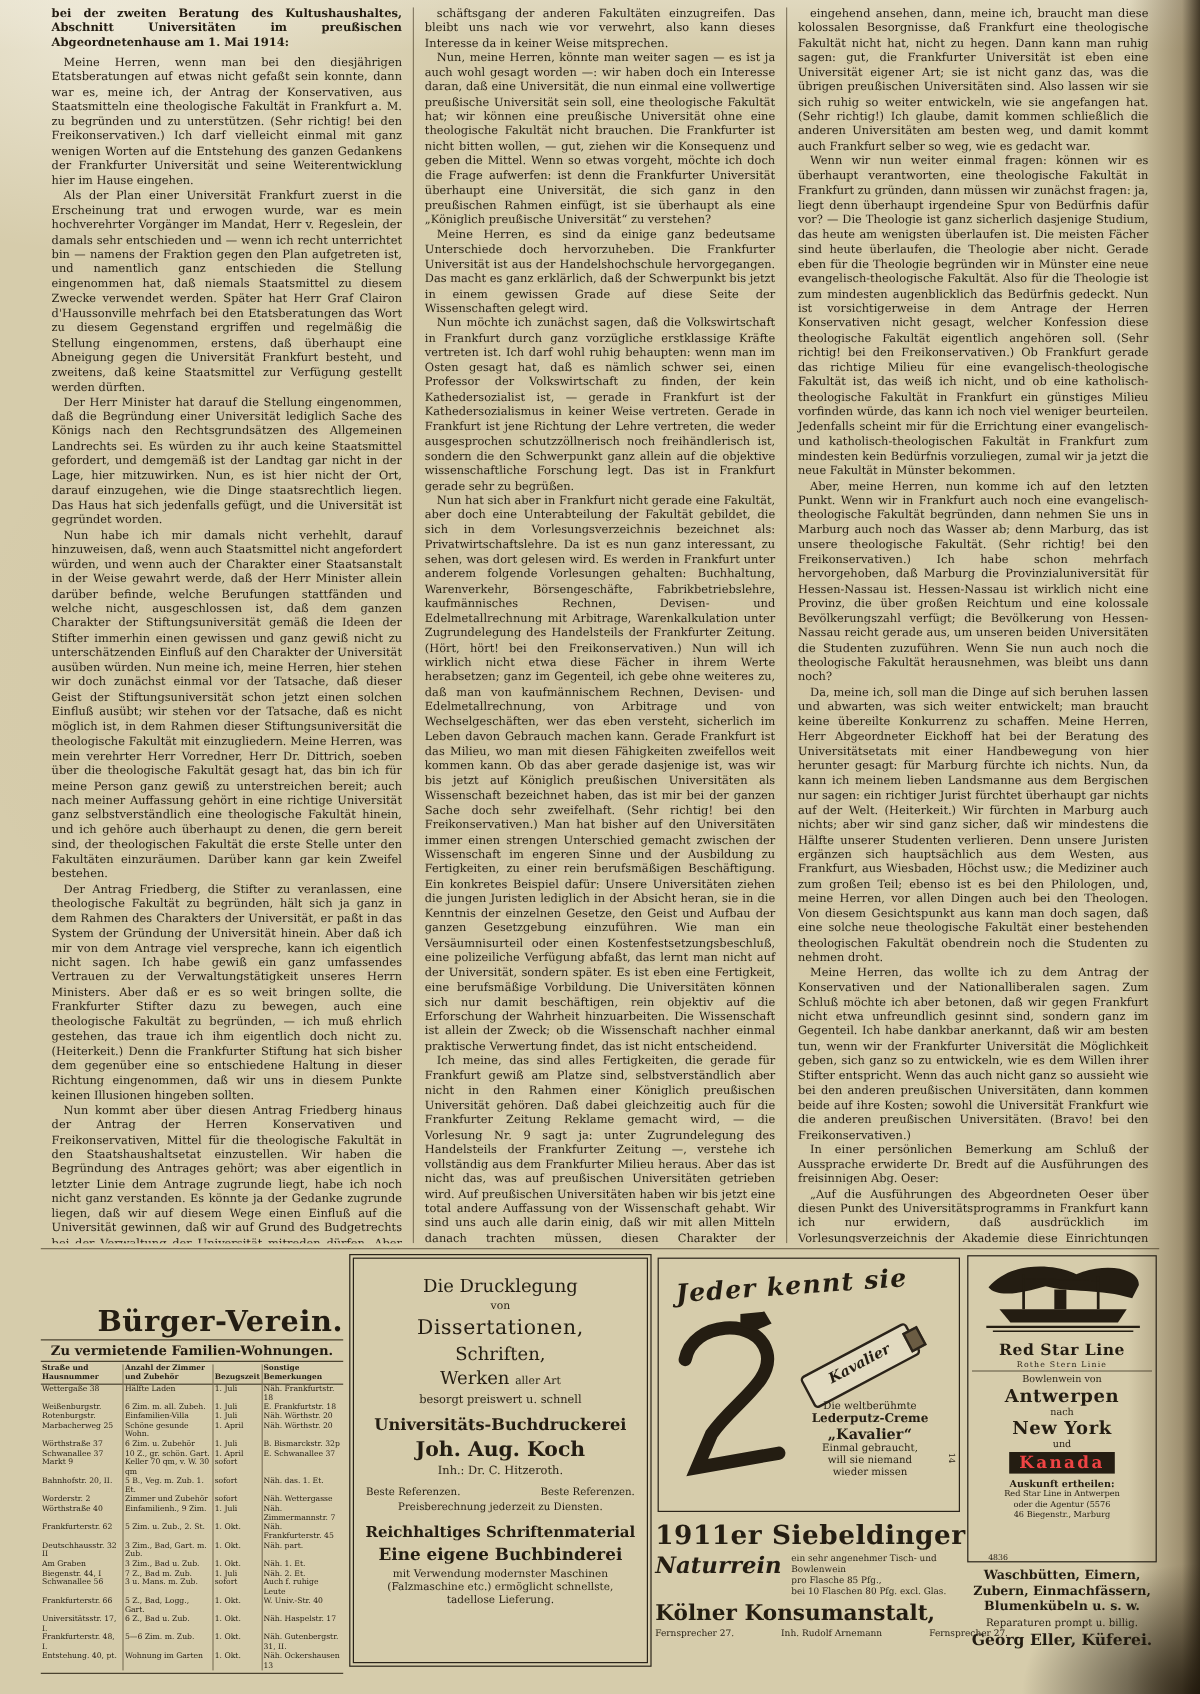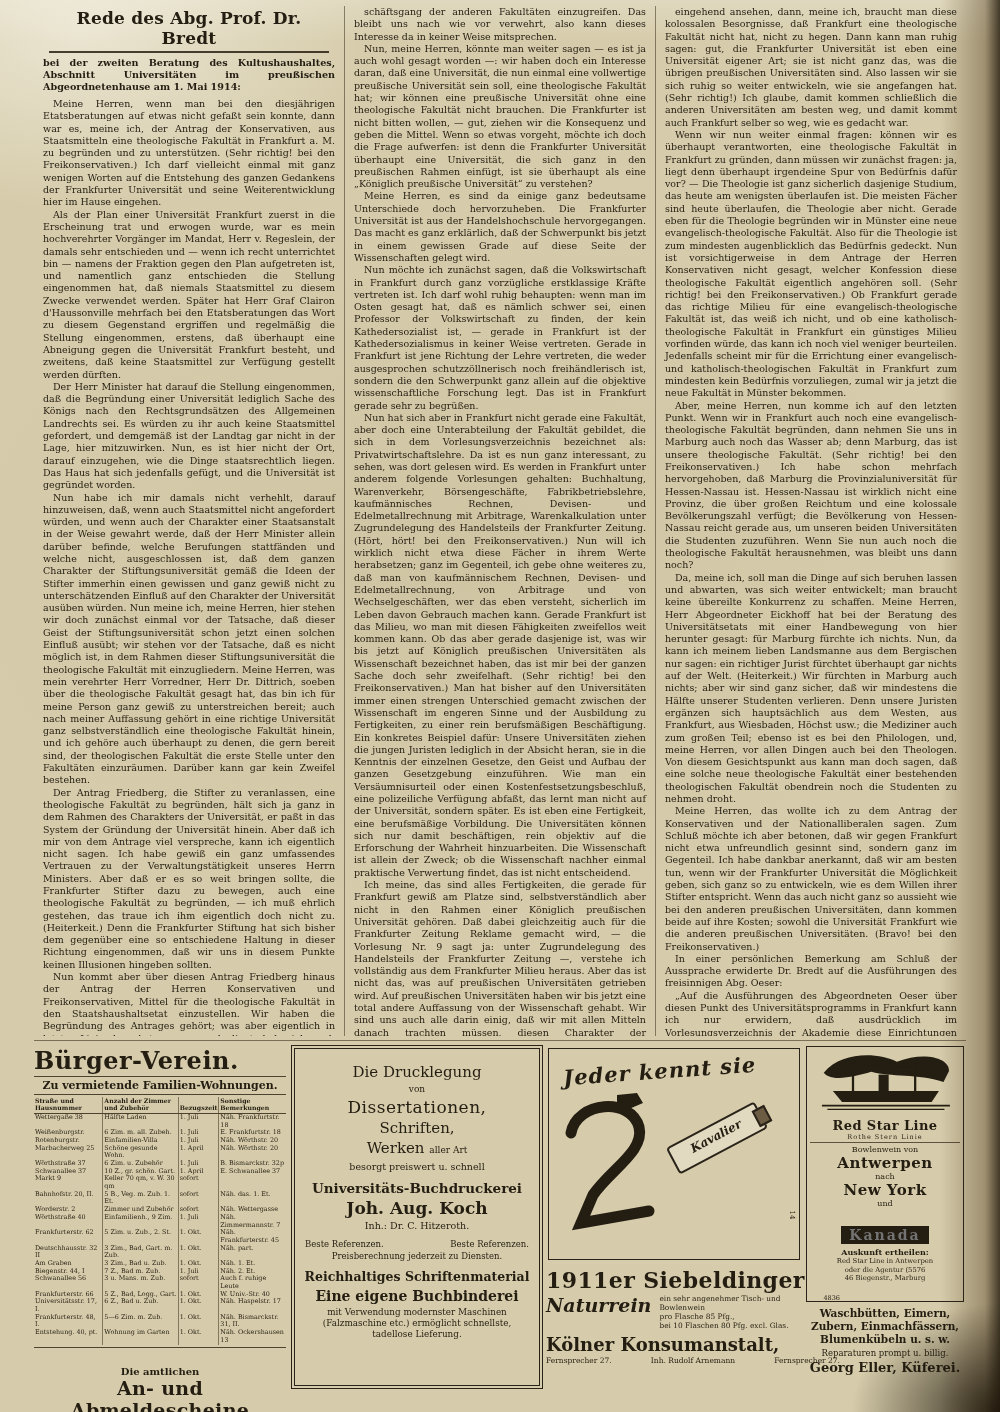--- a/index.html
+++ b/index.html
@@ -34,22 +34,22 @@
   }
   .subhead{font-size:9.6px;font-weight:bold;line-height:12px;text-align:justify;margin:0 0 5px;}
   .body p.para{font-size:9.5px;line-height:12.3px;text-align:justify;margin:0;text-indent:10px;}
 
   
   .ads{position:relative;height:362px;margin-top:4px;border-top:1px solid rgba(62,50,30,.6);}
   .ad{position:absolute;}
 
   
   .ad-wohnungen{left:0;top:5px;width:252px;}
-  .bv-title{font-size:24px;font-weight:bold;text-align:left;letter-spacing:.5px;
-    border-bottom:1px solid rgba(40,32,18,.8);padding-bottom:1px;}
+  .bv-title{font-size:24px;font-weight:bold;text-align:right;letter-spacing:.5px;
+    border-bottom:1px solid rgba(40,32,18,.8);padding-bottom:1px;margin-top:40px;}
   .bv-sub{font-size:11px;font-weight:bold;text-align:center;margin:2px 0;
     border-bottom:1px solid rgba(40,32,18,.8);padding-bottom:2px;}
   table.bv{width:100%;border-collapse:collapse;font-size:6.4px;line-height:1.2;}
   table.bv th{font-size:6.2px;font-weight:bold;text-align:left;vertical-align:bottom;
     border-bottom:1px solid rgba(40,32,18,.8);padding:0 1px 1px;}
   table.bv td{vertical-align:top;padding:0 1px;}
   table.bv th + th, table.bv td + td{border-left:1px solid rgba(62,50,30,.55);}
   .bv-foot{border-top:1px solid rgba(40,32,18,.8);margin-top:2px;padding-top:18px;text-align:center;}
   .f-small{font-size:10px;font-weight:bold;}
   .f-big{font-size:19px;font-weight:bold;letter-spacing:.3px;}
@@ -104,40 +104,39 @@
   .wn-bottom{display:flex;justify-content:space-between;font-size:7.5px;margin-top:1px;}
 
   
   .ad-redstar{left:772px;top:5px;width:158px;height:256px;
     border:1px solid #2a231a;box-sizing:border-box;text-align:center;padding:2px 3px;}
   .rs-title{font-size:13px;font-weight:bold;letter-spacing:.4px;margin-top:1px;}
   .rs-sub{font-size:6.5px;letter-spacing:1px;border-bottom:1px solid rgba(40,32,18,.7);
     padding-bottom:1px;margin-bottom:2px;}
   .rs-small{font-size:8px;}
   .rs-city{font-size:15px;font-weight:bold;letter-spacing:.5px;}
-  .rs-kanada{display:inline-block;background:#241d12;color:#737373;font-weight:bold;
-    font-size:14px;letter-spacing:2px;padding:1px 8px;margin-top:18px;}
+  .rs-kanada{display:inline-block;background:#241d12;color:#ef4444;font-weight:bold;
+    font-size:14px;letter-spacing:2px;padding:1px 8px;margin-top:1px;}
   .rs-info1{font-size:8px;font-weight:bold;margin-top:3px;}
   .rs-info{font-size:6.8px;line-height:8.5px;}
 
   
   .ad-kueferei{left:772px;top:266px;width:158px;text-align:center;}
   .kf-items{font-size:10.5px;font-weight:bold;line-height:13px;}
   .kf-l2{font-size:8.5px;margin-top:2px;}
   .kf-firm{font-size:13px;font-weight:bold;margin-top:2px;white-space:nowrap;}
 </style>
 </head>
 <body>
 
 <div class="page">
   <div class="content">
 
     <section class="articles">
       <div class="col">
-        <h1 class="headline">Rede des Abg. Prof. Dr. Bredt</h1>
         <p class="subhead">bei der zweiten Beratung des Kultushaushaltes, Abschnitt Universitäten im preußischen Abgeordnetenhause am 1. Mai 1914:</p>
         <div class="body">
             <p class="para">Meine Herren, wenn man bei den diesjährigen Etatsberatungen auf etwas nicht gefaßt sein konnte, dann war es, meine ich, der Antrag der Konservativen, aus Staatsmitteln eine theologische Fakultät in Frankfurt a. M. zu begründen und zu unterstützen. (Sehr richtig! bei den Freikonservativen.) Ich darf vielleicht einmal mit ganz wenigen Worten auf die Entstehung des ganzen Gedankens der Frankfurter Universität und seine Weiterentwicklung hier im Hause eingehen.</p>
             <p class="para">Als der Plan einer Universität Frankfurt zuerst in die Erscheinung trat und erwogen wurde, war es mein hochverehrter Vorgänger im Mandat, Herr v. Regeslein, der damals sehr entschieden und — wenn ich recht unterrichtet bin — namens der Fraktion gegen den Plan aufgetreten ist, und namentlich ganz entschieden die Stellung eingenommen hat, daß niemals Staatsmittel zu diesem Zwecke verwendet werden. Später hat Herr Graf Clairon d'Haussonville mehrfach bei den Etatsberatungen das Wort zu diesem Gegenstand ergriffen und regelmäßig die Stellung eingenommen, erstens, daß überhaupt eine Abneigung gegen die Universität Frankfurt besteht, und zweitens, daß keine Staatsmittel zur Verfügung gestellt werden dürften.</p>
             <p class="para">Der Herr Minister hat darauf die Stellung eingenommen, daß die Begründung einer Universität lediglich Sache des Königs nach den Rechtsgrundsätzen des Allgemeinen Landrechts sei. Es würden zu ihr auch keine Staatsmittel gefordert, und demgemäß ist der Landtag gar nicht in der Lage, hier mitzuwirken. Nun, es ist hier nicht der Ort, darauf einzugehen, wie die Dinge staatsrechtlich liegen. Das Haus hat sich jedenfalls gefügt, und die Universität ist gegründet worden.</p>
             <p class="para">Nun habe ich mir damals nicht verhehlt, darauf hinzuweisen, daß, wenn auch Staatsmittel nicht angefordert würden, und wenn auch der Charakter einer Staatsanstalt in der Weise gewahrt werde, daß der Herr Minister allein darüber befinde, welche Berufungen stattfänden und welche nicht, ausgeschlossen ist, daß dem ganzen Charakter der Stiftungsuniversität gemäß die Ideen der Stifter immerhin einen gewissen und ganz gewiß nicht zu unterschätzenden Einfluß auf den Charakter der Universität ausüben würden. Nun meine ich, meine Herren, hier stehen wir doch zunächst einmal vor der Tatsache, daß dieser Geist der Stiftungsuniversität schon jetzt einen solchen Einfluß ausübt; wir stehen vor der Tatsache, daß es nicht möglich ist, in dem Rahmen dieser Stiftungsuniversität die theologische Fakultät mit einzugliedern. Meine Herren, was mein verehrter Herr Vorredner, Herr Dr. Dittrich, soeben über die theologische Fakultät gesagt hat, das bin ich für meine Person ganz gewiß zu unterstreichen bereit; auch nach meiner Auffassung gehört in eine richtige Universität ganz selbstverständlich eine theologische Fakultät hinein, und ich gehöre auch überhaupt zu denen, die gern bereit sind, der theologischen Fakultät die erste Stelle unter den Fakultäten einzuräumen. Darüber kann gar kein Zweifel bestehen.</p>
             <p class="para">Der Antrag Friedberg, die Stifter zu veranlassen, eine theologische Fakultät zu begründen, hält sich ja ganz in dem Rahmen des Charakters der Universität, er paßt in das System der Gründung der Universität hinein. Aber daß ich mir von dem Antrage viel verspreche, kann ich eigentlich nicht sagen. Ich habe gewiß ein ganz umfassendes Vertrauen zu der Verwaltungstätigkeit unseres Herrn Ministers. Aber daß er es so weit bringen sollte, die Frankfurter Stifter dazu zu bewegen, auch eine theologische Fakultät zu begründen, — ich muß ehrlich gestehen, das traue ich ihm eigentlich doch nicht zu. (Heiterkeit.) Denn die Frankfurter Stiftung hat sich bisher dem gegenüber eine so entschiedene Haltung in dieser Richtung eingenommen, daß wir uns in diesem Punkte keinen Illusionen hingeben sollten.</p>
             <p class="para">Nun kommt aber über diesen Antrag Friedberg hinaus der Antrag der Herren Konservativen und Freikonservativen, Mittel für die theologische Fakultät in den Staatshaushaltsetat einzustellen. Wir haben die Begründung des Antrages gehört; was aber eigentlich in letzter Linie dem Antrage zugrunde liegt, habe ich noch nicht ganz verstanden. Es könnte ja der Gedanke zugrunde liegen, daß wir auf diesem Wege einen Einfluß auf die Universität gewinnen, daß wir auf Grund des Budgetrechts bei der Verwaltung der Universität mitreden dürfen. Aber das ist doch in keiner Weise der Fall. Würde nun wirklich die theologische Fakultät mit Staatsmitteln begründet, — ja, dann dürfen wir in puncto theologische Fakultät mitreden, aber in den anderen Fakultäten haben wir dann noch nicht den mindesten Einfluß. (Sehr richtig! bei den Konservativen.) Ueber diese Universitäten ist hier im Hause sowieso wenig zu sehen, wie sich jedes Jahr herausstellt; dazu brauchen wir auch keinen Etatstitel, schlimmstenfalls könnten wir einen blinden Etatstitel einstellen. Aber keineswegs gibt die Ausstattung der theologischen Fakultät mit Staatsmitteln auch nur die kleinste Handhabe, in den Ge-</p>
           </div>
       </div>
@@ -278,21 +277,21 @@
               <tr>
                 <td>Universitätsstr. 17, I.</td>
                 <td>6 Z., Bad u. Zub.</td>
                 <td>1. Okt.</td>
                 <td>Näh. Haspelstr. 17</td>
               </tr>
               <tr>
                 <td>Frankfurterstr. 48, I.</td>
                 <td>5—6 Zim. m. Zub.</td>
                 <td>1. Okt.</td>
-                <td>Näh. Bismarckstr. 31, II.</td>
+                <td>Näh. Gutenbergstr. 31, II.</td>
               </tr>
               <tr>
                 <td>Entstehung. 40, pt.</td>
                 <td>Wohnung im Garten</td>
                 <td>1. Okt.</td>
                 <td>Näh. Ockershausen 13</td>
               </tr>
             </tbody>
         </table>
         <div class="bv-foot">
@@ -326,20 +325,28 @@
       </div>
 
       <div class="ad ad-kavalier">
         <div class="kv-script">Jeder kennt sie</div>
         <svg class="kv-swoosh" width="100" height="150" viewBox="0 0 100 150">
           <path d="M12,42 C18,10 72,6 80,36 C86,60 52,78 34,104 L22,132 L90,120" fill="none" stroke="#241d12" stroke-width="11" stroke-linecap="round"></path>
           <path d="M58,4 l20,-2 6,10 -14,6 -12,-4 z" fill="#241d12"></path>
         </svg>
         <div class="kv-tube">Kavalier</div>
         <div class="kv-cap"></div>
+        <div class="kv-text">
+          <div class="kv-t1">Die weltberühmte</div>
+          <div class="kv-t2">Lederputz-Creme</div>
+          <div class="kv-t3">„Kavalier“</div>
+          <div class="kv-t4">Einmal gebraucht,</div>
+          <div class="kv-t4">will sie niemand</div>
+          <div class="kv-t4">wieder missen</div>
+        </div>
         <div class="kv-num">14</div>
       </div>
 
       <div class="ad ad-wein">
         <div class="wn-l1">1911er Siebeldinger</div>
         <div class="wn-row">
           <div class="wn-name">Naturrein</div>
           <div class="wn-desc">
             <div>ein sehr angenehmer Tisch- und Bowlenwein</div>
             <div>pro Flasche 85 Pfg.,</div>

